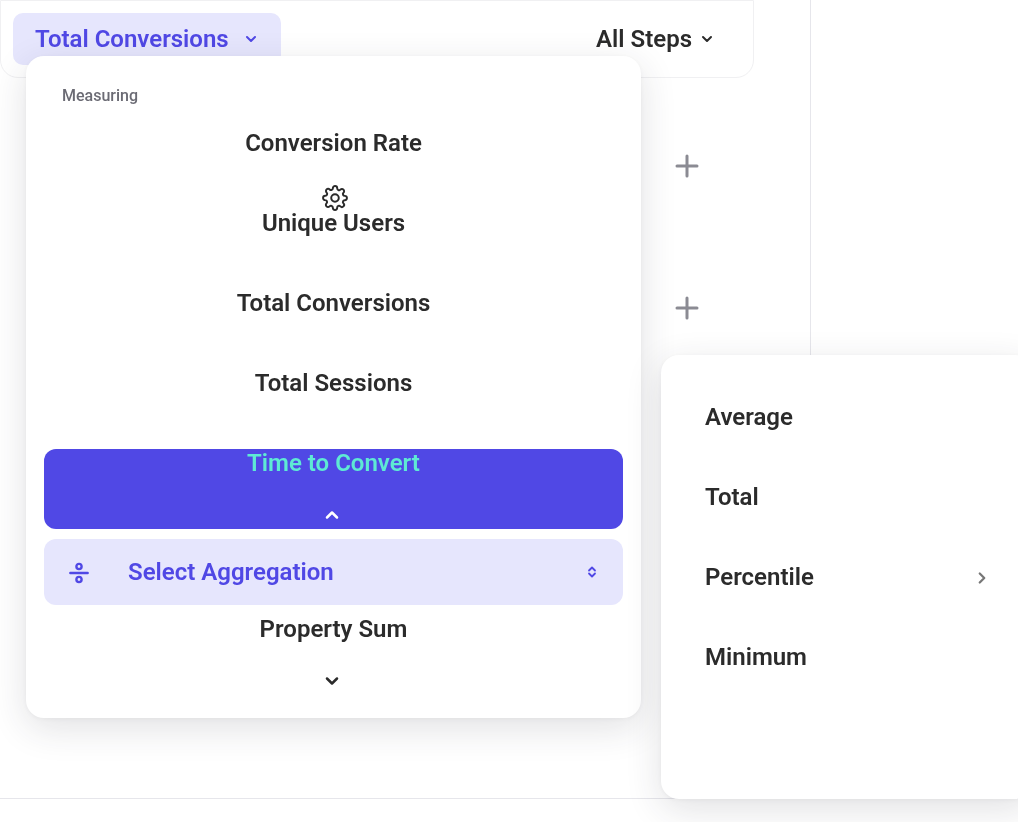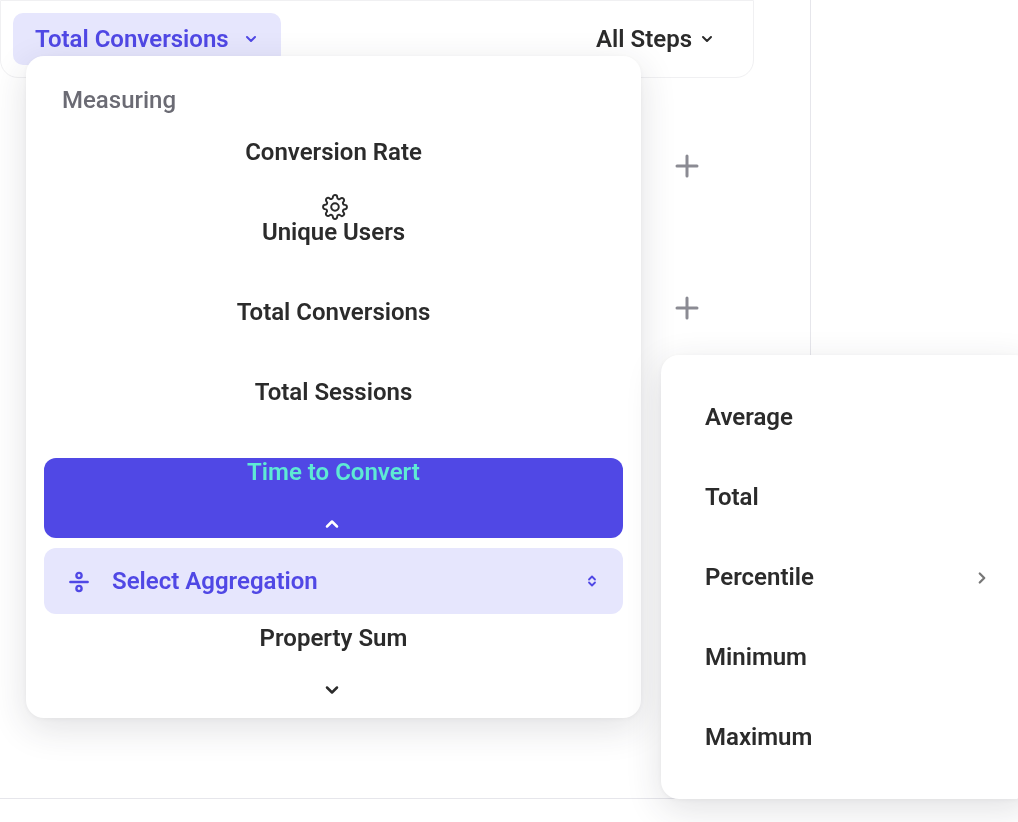--- a/index.html
+++ b/index.html
@@ -85,21 +85,21 @@
       width: 615px;
       height: 662px;
       background: #ffffff;
       border-radius: 18px;
       box-shadow: 0 10px 36px rgba(40,40,60,0.14), 0 1px 4px rgba(0,0,0,0.04);
       padding: 20px 18px;
     }
 
     .section-label {
       color: #6b6b74;
-      font-size: 24px;
+      font-size: 16px;
       font-weight: 500;
       padding: 10px 18px 24px 18px;
     }
 
     .item {
       display: flex;
       align-items: center;
       justify-content: space-between;
       height: 80px;
       padding: 0 18px;
@@ -116,21 +116,21 @@
     }
     .item.selected {
       background: #5048E5;
       color: #5eead4;
     }
     .item.selected .right-icon { color: #ffffff; }
 
     .sub-item {
       display: flex;
       align-items: center;
-      gap: 22px;
+      gap: 38px;
       height: 66px;
       margin-top: 10px;
       padding: 0 22px;
       font-size: 24px;
       font-weight: 600;
       color: #5048E5;
       background: #E6E6FD;
       border-radius: 12px;
       cursor: pointer;
       position: relative;
@@ -279,16 +279,13 @@
     <span>Percentile</span>
     <span class="chev-right">
       <svg viewBox="0 0 24 24" width="18" height="18">
           <path d="M9 6l6 6-6 6" fill="none" stroke="currentColor" stroke-width="3" stroke-linecap="round" stroke-linejoin="round"></path>
         </svg>
     </span>
   </div>
   <div class="agg-item">
     <span>Minimum</span>
   </div>
-  <div class="agg-item">
-    <span>Maximum</span>
-  </div>
 </div>
 
 </body></html>

